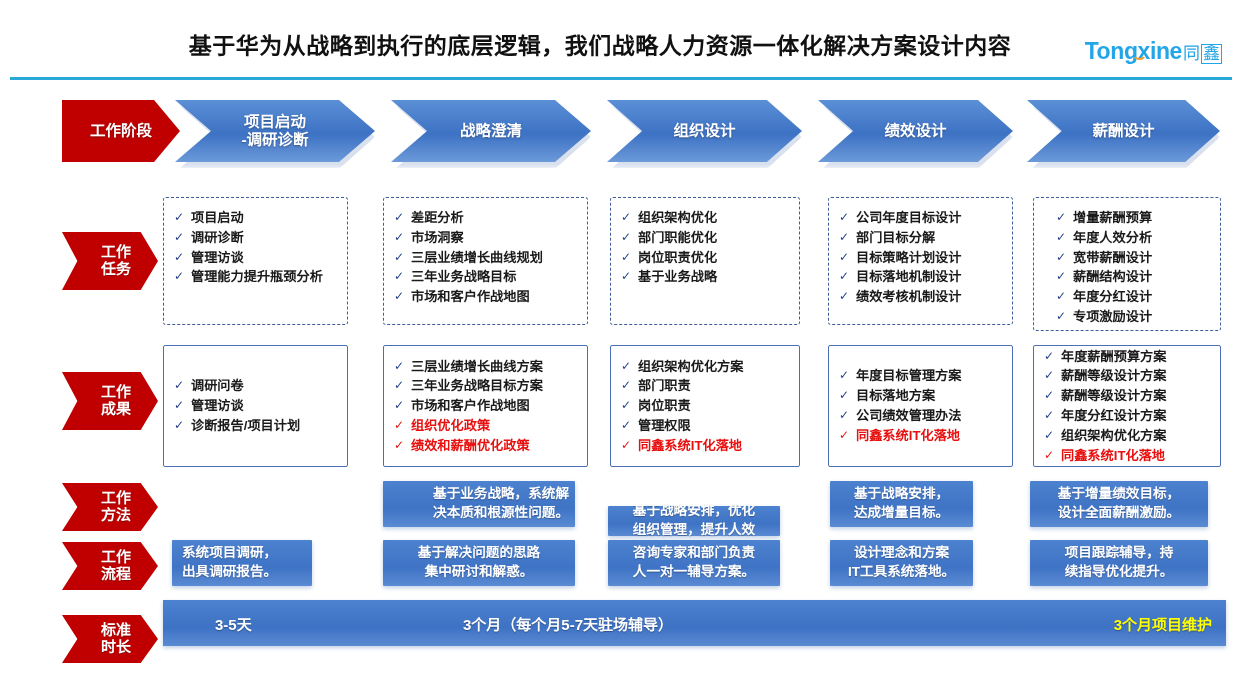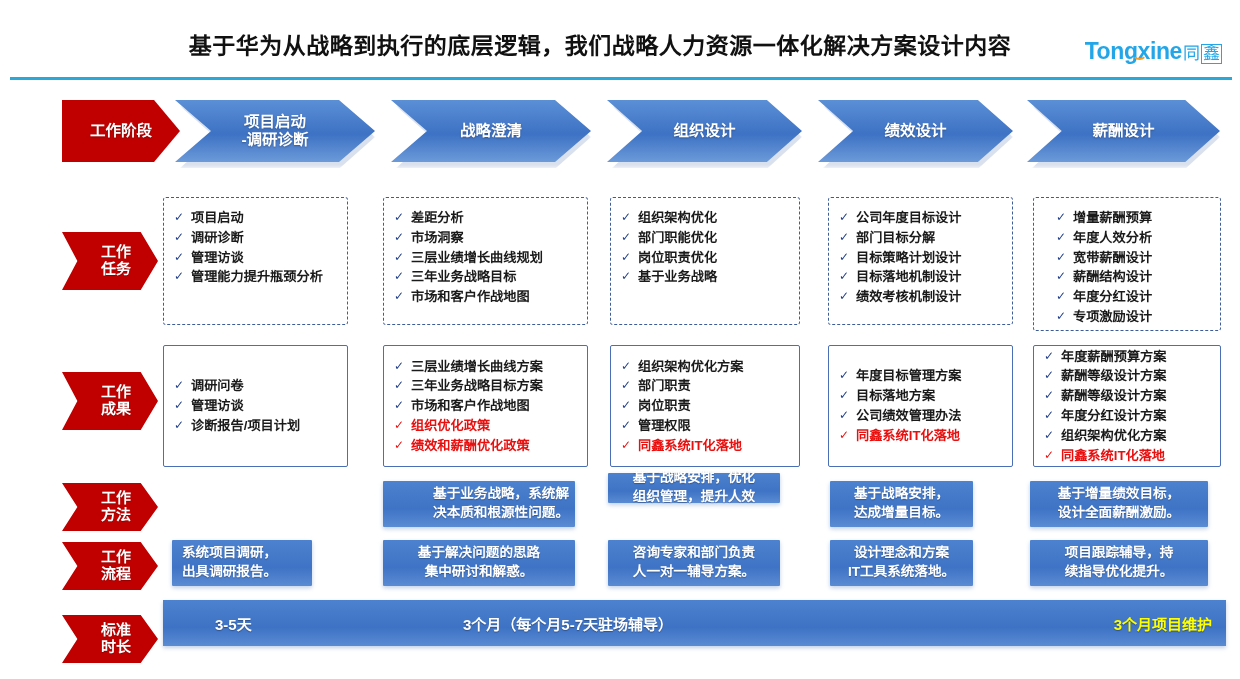--- a/index.html
+++ b/index.html
@@ -420,21 +420,21 @@
     <div class="chk-line red">
         <span class="chk">✓</span>
         <span>同鑫系统IT化落地</span>
       </div>
   </div>
 
   <div class="pill" style="left:383px;top:481px;width:192px;height:46px;justify-content:flex-end;">
     <span style="white-space:pre-line">基于业务战略，系统解
 决本质和根源性问题。</span>
   </div>
-  <div class="pill" style="left:608px;top:473px;width:172px;height:30px;">
+  <div class="pill" style="left:608px;top:506px;width:172px;height:30px;">
     <span style="white-space:pre-line">基于战略安排，优化
 组织管理，提升人效</span>
   </div>
   <div class="pill" style="left:830px;top:481px;width:143px;height:46px;">
     <span style="white-space:pre-line">基于战略安排，
 达成增量目标。</span>
   </div>
   <div class="pill" style="left:1030px;top:481px;width:178px;height:46px;">
     <span style="white-space:pre-line">基于增量绩效目标，
 设计全面薪酬激励。</span>

